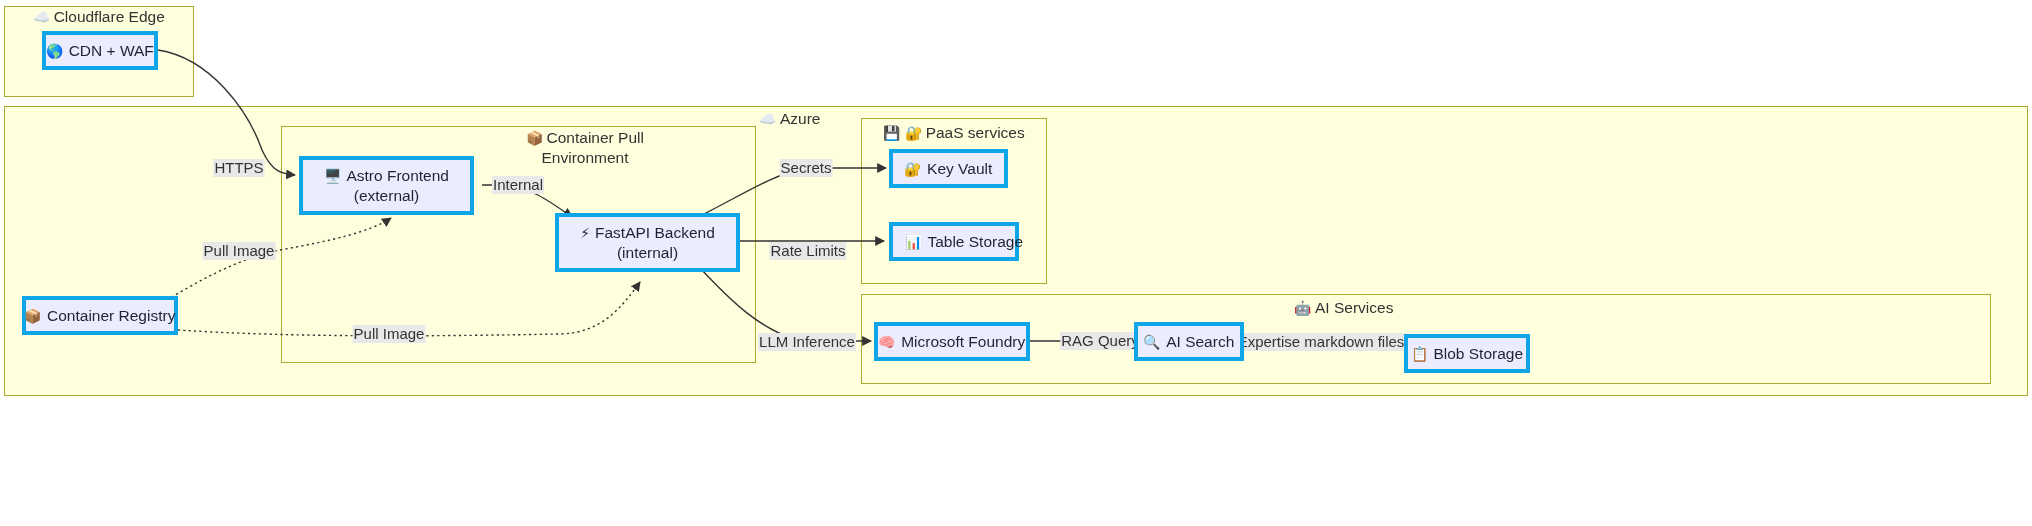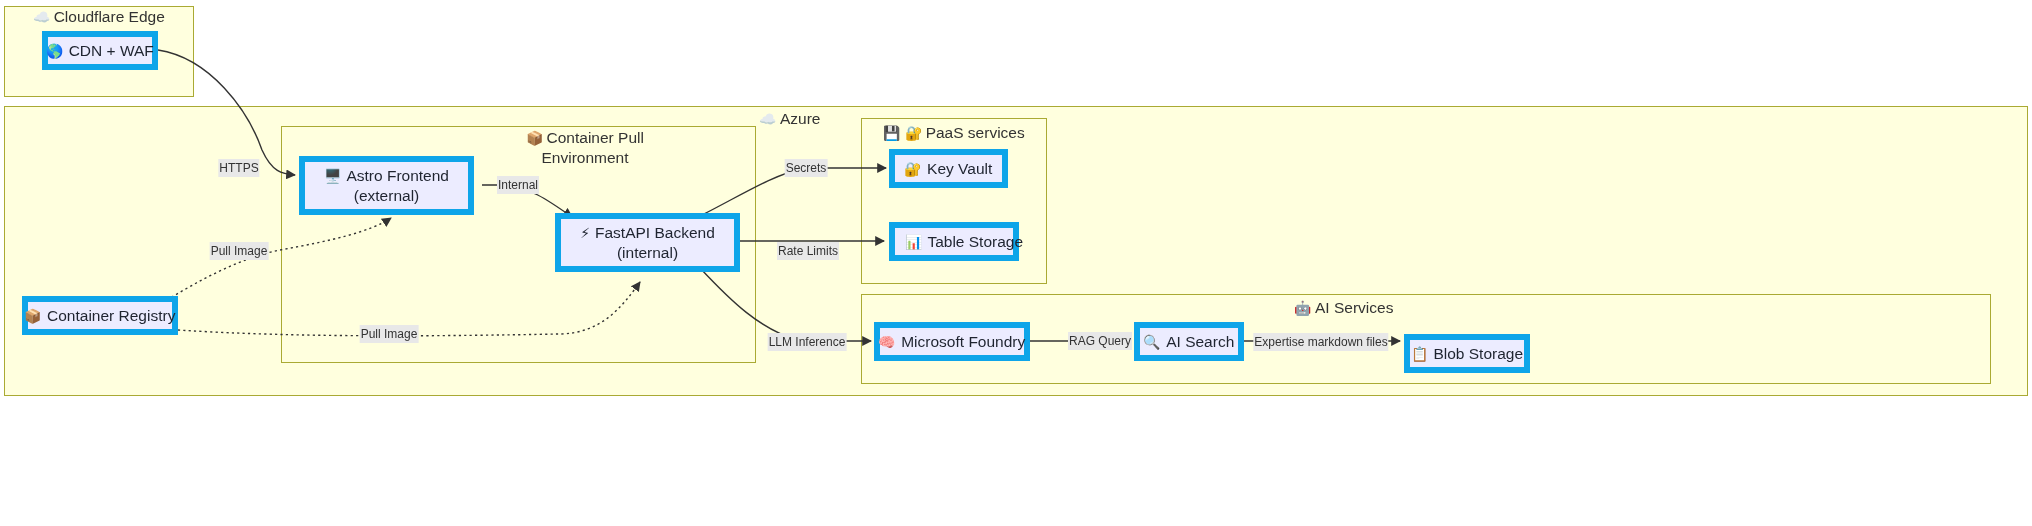--- a/index.html
+++ b/index.html
@@ -35,21 +35,21 @@
   }
   .cluster-label .emoji {
     font-family: "DejaVu Sans", sans-serif;
     font-size: 14px;
     margin-right: 3px;
   }
   
   .node {
     position: absolute;
     background: #ececff;
-    border: 6px solid #0ea5e9;
+    border: 4px solid #0ea5e9;
     box-sizing: border-box;
     display: flex;
     flex-direction: column;
     align-items: center;
     justify-content: center;
     font-size: 15.5px;
     line-height: 20px;
     color: #1f2430;
     text-align: center;
     white-space: nowrap;
@@ -59,21 +59,21 @@
   }
   .node .emoji {
     font-family: "DejaVu Sans", sans-serif;
     font-size: 14px;
     margin-right: 5px;
   }
   
   .edge-label {
     position: absolute;
     background: #e8e8e8;
-    font-size: 12px;
+    font-size: 15px;
     line-height: 18px;
     color: #333333;
     white-space: nowrap;
     padding: 0 1px;
     transform: translate(-50%, -50%);
   }
   
   #edges {
     position: absolute;
     left: 0;

